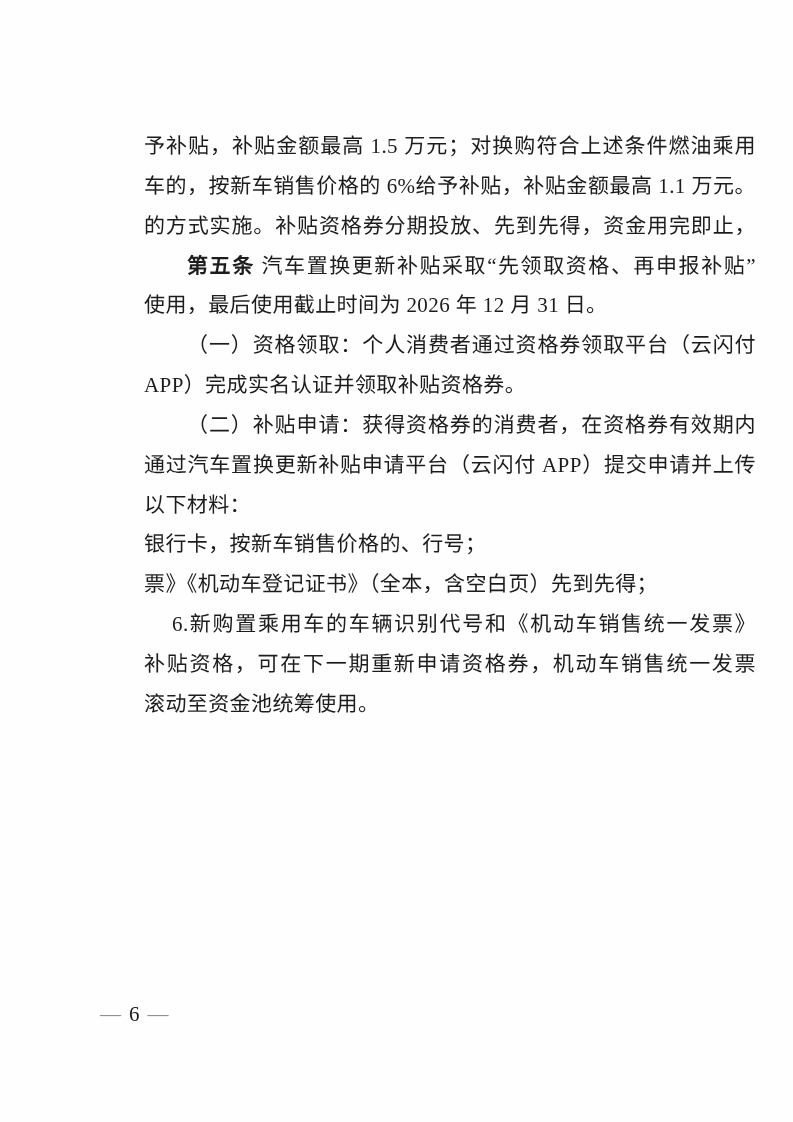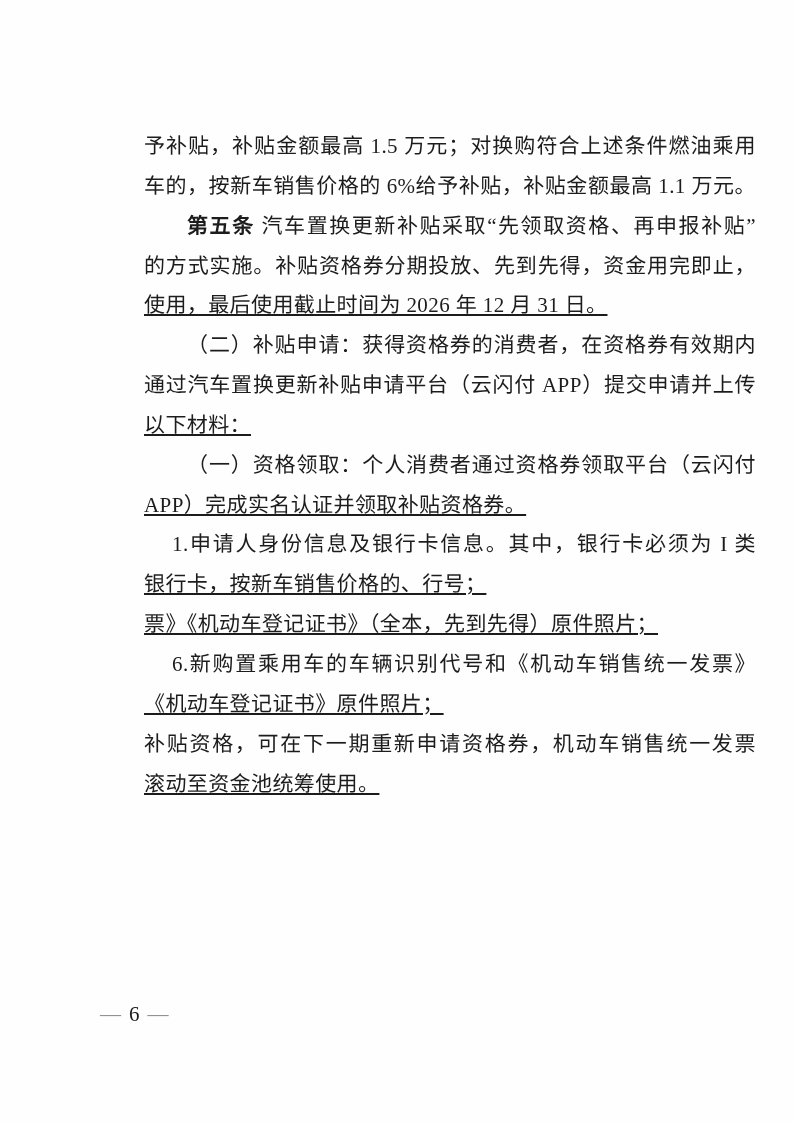--- a/index.html
+++ b/index.html
@@ -39,21 +39,20 @@
     text-align: justify;
     white-space: normal;
   }
   .line.fill {
     text-align-last: justify;
     text-justify: inter-character;
   }
   .line.end {
     text-align: center;
     text-align-last: left;
-    text-decoration: underline;
   }
   .line.indent {
     text-indent: 43px;
   }
   .line.indent-sm {
     text-indent: 28px;
   }
   .term {
     font-weight: bold;
   }
@@ -76,43 +75,41 @@
 </head>
 <body>
 
 <div class="sheet">
   <main class="doc-body">
       <div class="para">
         <div class="line fill">予补贴，补贴金额最高 1.5 万元；对换购符合上述条件燃油乘用</div>
         <div class="line fill">车的，按新车销售价格的 6%给予补贴，补贴金额最高 1.1 万元。</div>
       </div>
       <div class="para">
+        <div class="line fill">的方式实施。补贴资格券分期投放、先到先得，资金用完即止，</div>
         <div class="line fill indent"><span class="term">第五条</span> 汽车置换更新补贴采取“先领取资格、再申报补贴”</div>
-        <div class="line fill">的方式实施。补贴资格券分期投放、先到先得，资金用完即止，</div>
         <div class="line end">使用，最后使用截止时间为 2026 年 12 月 31 日。</div>
+      </div>
+      <div class="para">
+        <div class="line fill indent">（一）资格领取：个人消费者通过资格券领取平台（云闪付</div>
+        <div class="line end">APP）完成实名认证并领取补贴资格券。</div>
       </div>
       <div class="para">
         <div class="line fill indent">（二）补贴申请：获得资格券的消费者，在资格券有效期内</div>
         <div class="line fill">通过汽车置换更新补贴申请平台（云闪付 APP）提交申请并上传</div>
         <div class="line end">以下材料：</div>
       </div>
       <div class="para">
-        <div class="line fill indent">（一）资格领取：个人消费者通过资格券领取平台（云闪付</div>
-        <div class="line end">APP）完成实名认证并领取补贴资格券。</div>
-      </div>
-      <div class="para">
-        <div class="line fill indent-sm">1.申请人身份信息及银行卡信息。其中，银行卡必须为 I 类</div>
         <div class="line end">银行卡，按新车销售价格的、行号；</div>
       </div>
       <div class="para">
-        <div class="line end">票》《机动车登记证书》（全本，先到先得）原件照片；</div>
+        <div class="line end">票》《机动车登记证书》（全本，含空白页）先到先得；</div>
       </div>
       <div class="para">
         <div class="line fill indent-sm">6.新购置乘用车的车辆识别代号和《机动车销售统一发票》</div>
-        <div class="line end">《机动车登记证书》原件照片；</div>
       </div>
       <div class="para">
         <div class="line fill">补贴资格，可在下一期重新申请资格券，机动车销售统一发票</div>
         <div class="line end">滚动至资金池统筹使用。</div>
       </div>
     </main>
   <div class="footer"><span class="dash">—</span><span class="num">6</span><span class="dash">—</span>
   </div>
 </div>
 

